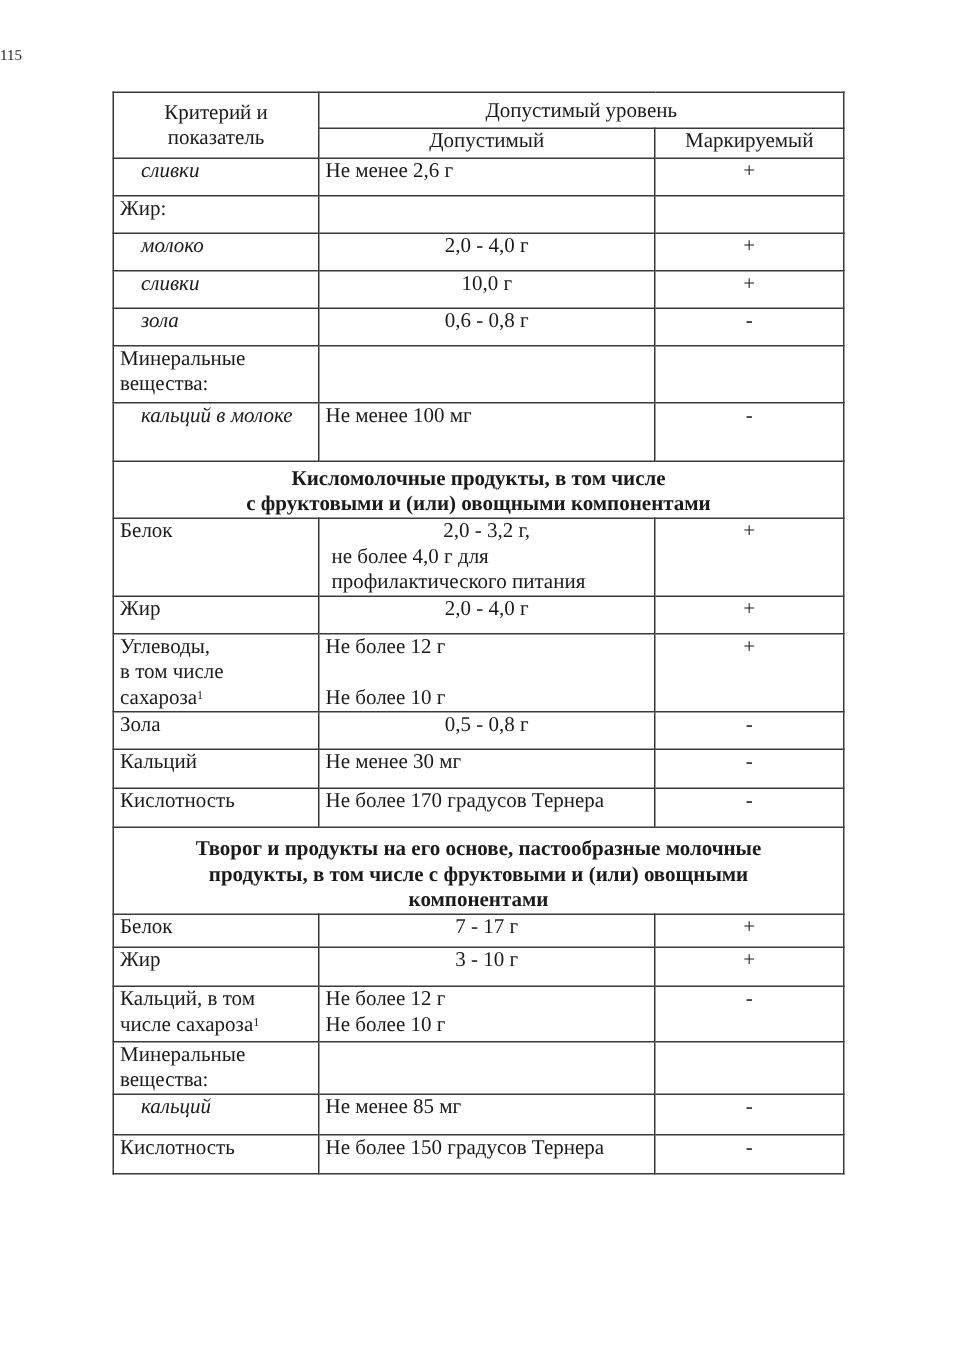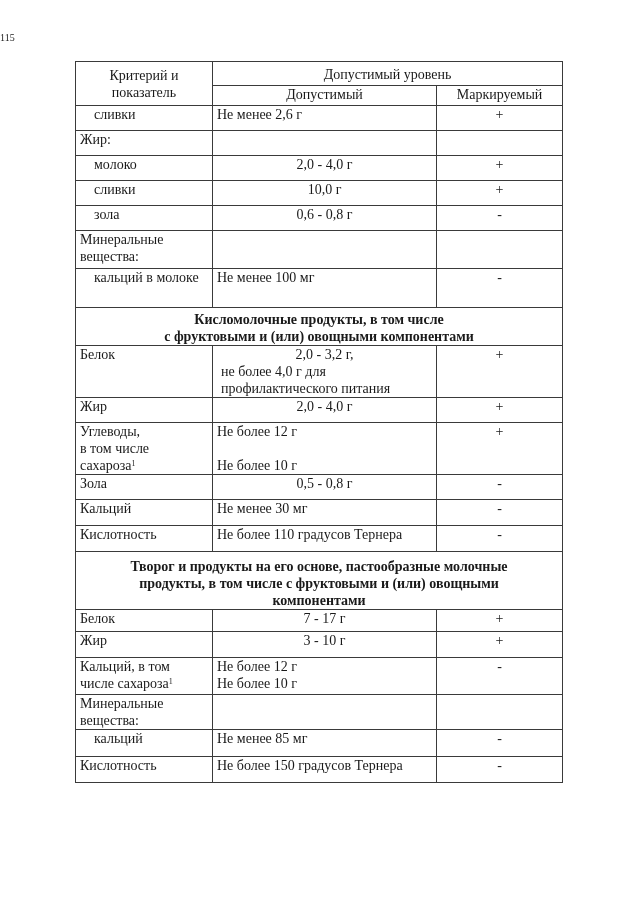--- a/index.html
+++ b/index.html
@@ -4,21 +4,21 @@
 <style>
   html, body { margin: 0; padding: 0; background: #ffffff; }
   body { width: 640px; height: 905px; position: relative; overflow: hidden;
          font-family: "Liberation Serif", "DejaVu Serif", serif; color: #1a1a1a; }
   .page-number { position: absolute; left: 0; width: 640px; top: 32px; text-align: left; font-size: 10px; }
   table.spec { position: absolute; left: 75px; top: 61px; width: 487px; border-collapse: collapse;
                font-size: 14px; line-height: 17px; table-layout: fixed; padding-left: 32px; }
   table.spec td, table.spec th { border: 1px solid #3a3a3a; padding: 0 4px; vertical-align: top; font-weight: normal; }
   col.c1 { width: 137px; } col.c2 { width: 224px; } col.c3 { width: 126px; }
   .center { text-align: center; }
-  .indent { padding-left: 18px !important; }
+  .indent { padding-left: 18px !important; font-style: italic; }
   .section { font-weight: bold !important; padding-top: 3px !important; text-align: center; }
   sup { font-size: 8px; vertical-align: top; position: relative; top: -2px; }
   .pad td { padding-top: 3px; }
 </style>
 </head>
 <body>
 
 <div class="page-number">115</div>
 
 <table class="spec">
@@ -128,21 +128,21 @@
     </tr>
 
     <tr style="height:26px" class="pad">
       <td>Кальций</td>
       <td>Не менее 30 мг</td>
       <td class="center">-</td>
     </tr>
 
     <tr style="height:26px" class="pad">
       <td>Кислотность</td>
-      <td>Не более 110 градусов Тернера</td>
+      <td>Не более 170 градусов Тернера</td>
       <td class="center">-</td>
     </tr>
 
     <tr style="height:56px">
       <td colspan="3" class="section" style="padding-top:6px !important">
         <div>Творог и продукты на его основе, пастообразные молочные</div>
         <div>продукты, в том числе с фруктовыми и (или) овощными</div>
         <div>компонентами</div>
       </td>
     </tr>

